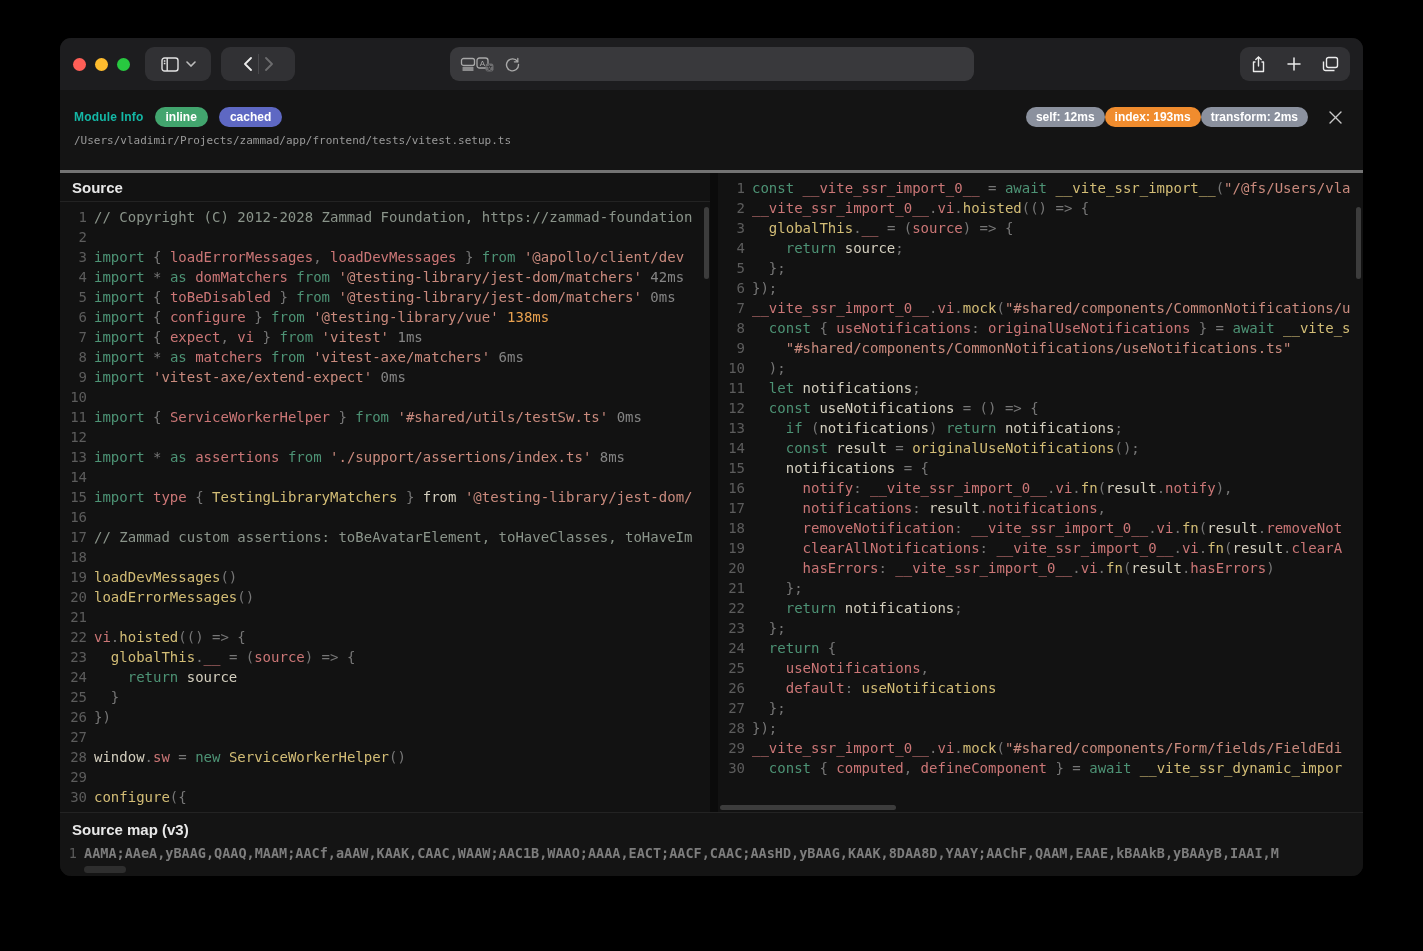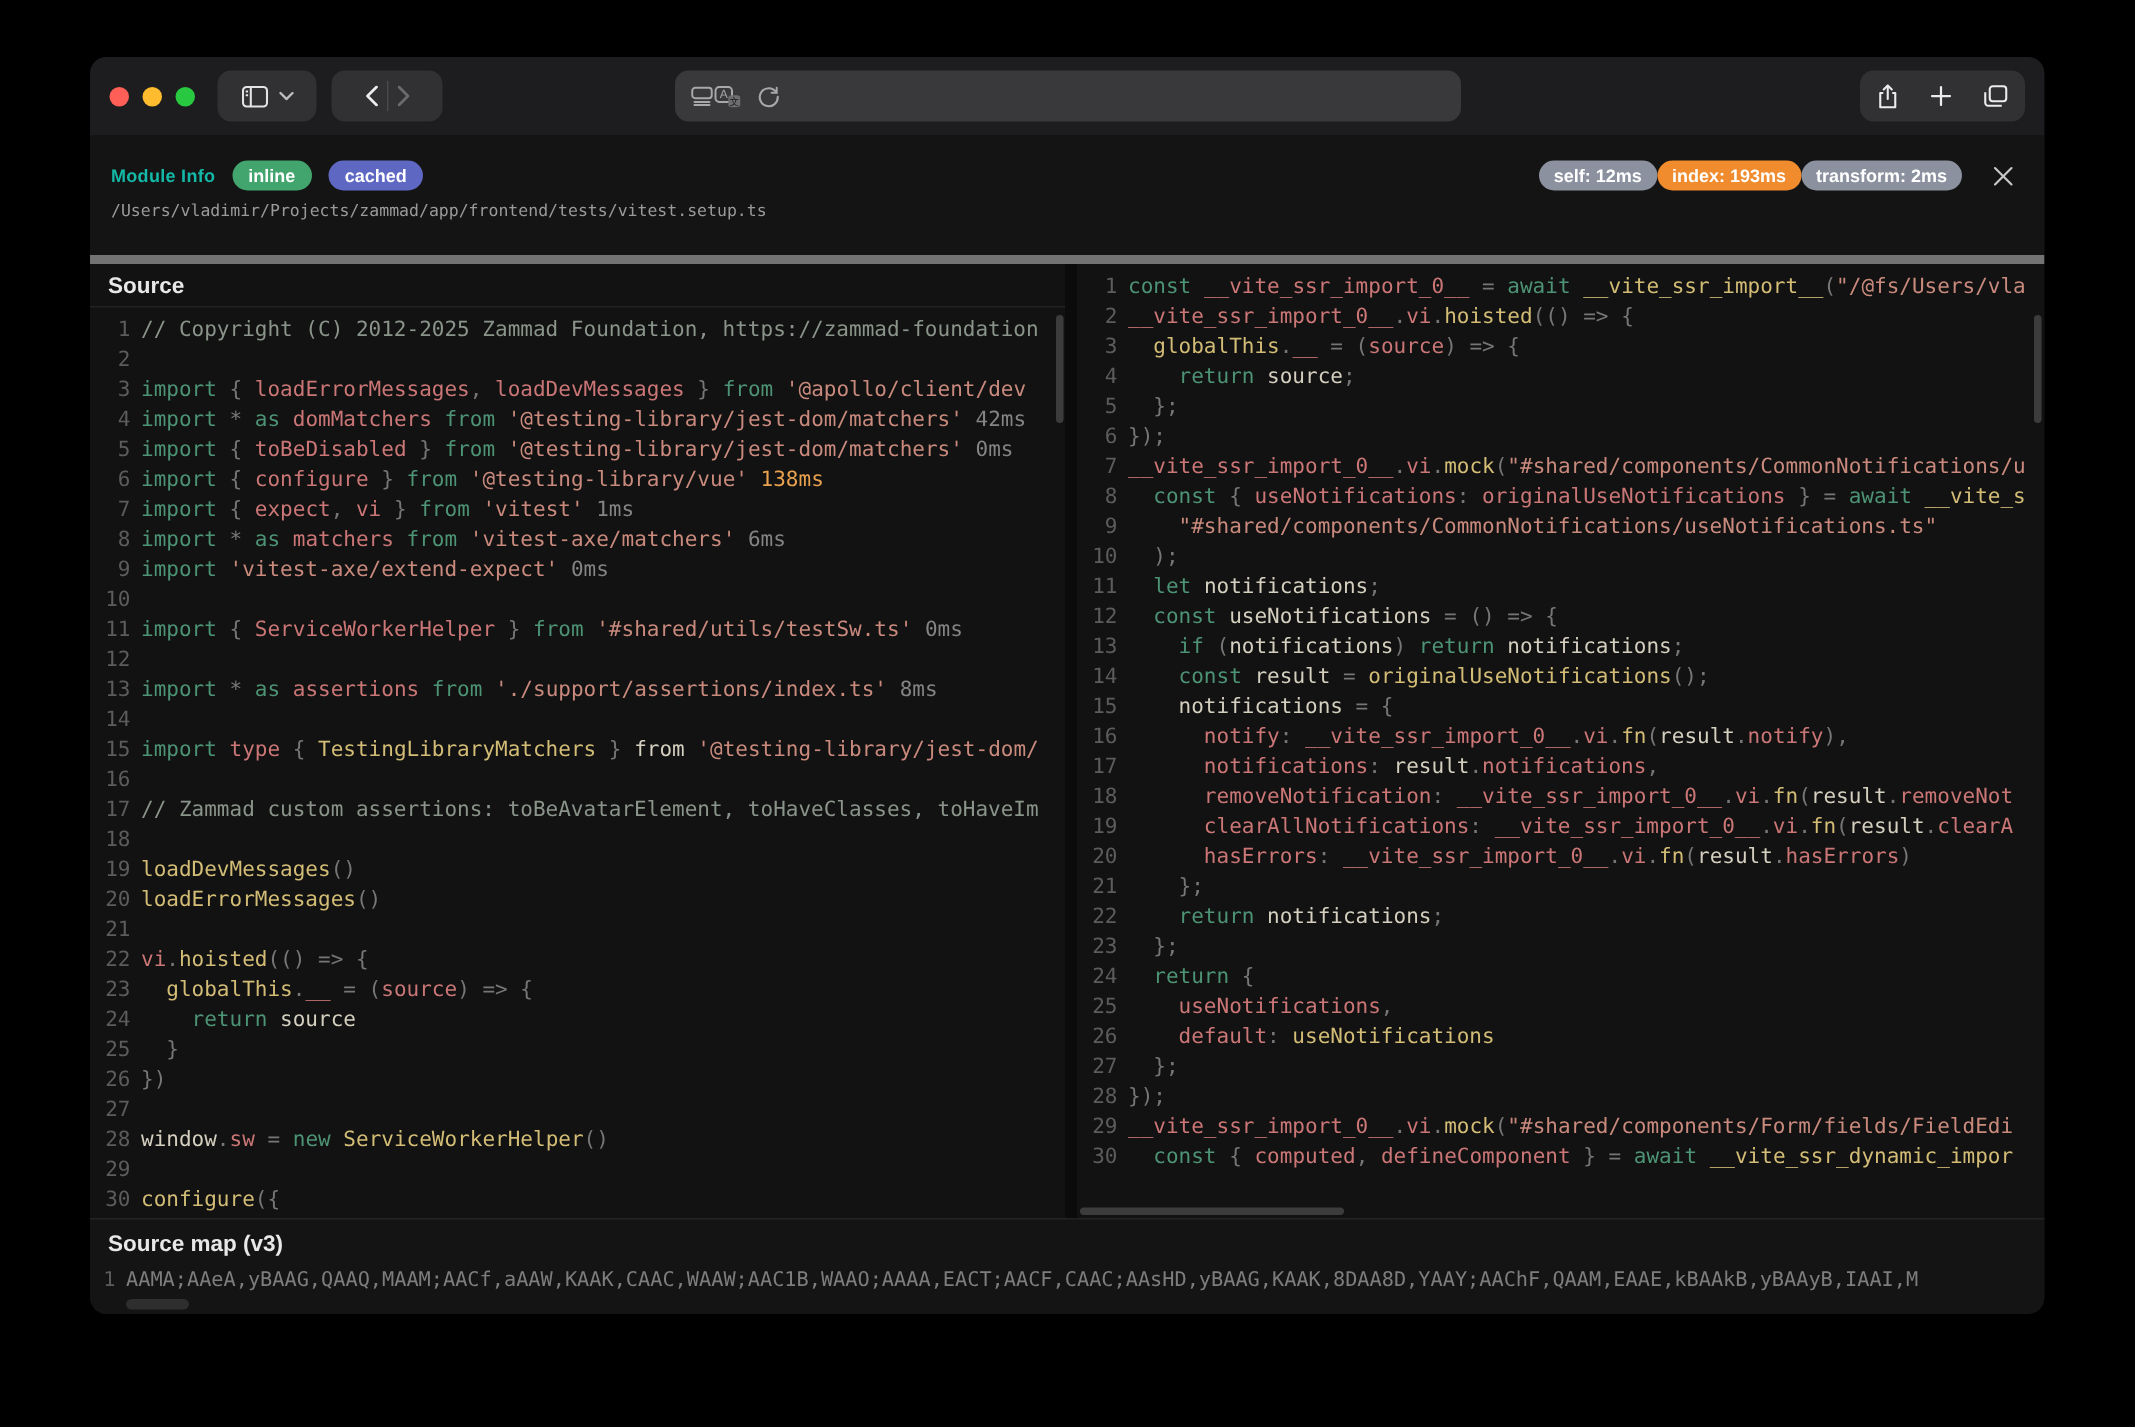--- a/index.html
+++ b/index.html
@@ -36,21 +36,21 @@
   .badge { color:#fff; font-size:12px; font-weight:700; padding:3px 11px;
            border-radius:10px; line-height:14px; }
   .timings { display:flex; margin-left:auto; align-items:center; }
   .tbadge { color:#fff; font-size:12px; font-weight:700; padding:3px 10px;
             border-radius:10px; line-height:14px; }
   .close-x { margin-left:20px; margin-right:6px; color:#c9c9c9; cursor:pointer; }
   .mod-path { margin-top:7px; color:#9a9a9a; font-size:11px;
               font-family:"DejaVu Sans Mono", monospace; }
 
   
-  .panels { display:flex; border-top:6px solid #737373; height:642px; background:#0b0b0b; }
+  .panels { display:flex; border-top:3px solid #737373; height:642px; background:#0b0b0b; }
   .panel { background:#121212; overflow:hidden; position:relative; display:flex; flex-direction:column; }
   .panel.source { width:650px; }
   .panel.transformed { flex:1; }
   .panel-gap { width:8px; background:#0b0b0b; }
   .panel-header { padding:6px 12px 5px 12px; color:#e8e8e8; font-size:15px; font-weight:700;
                   border-bottom:1px solid #232323; }
   .panel-code { flex:1; padding-top:5px; overflow:hidden; position:relative; }
   .code-line { display:flex; height:20px; line-height:20px; white-space:pre;
                font-family:"DejaVu Sans Mono", monospace; font-size:14px; }
   .ln { flex:none; width:34px; text-align:right; padding-right:7px; color:#5c5c5c; }
@@ -70,21 +70,21 @@
              background:#3c3c3c; border-radius:3px; }
   .hscroll { position:absolute; left:2px; bottom:2px; width:176px; height:5px;
              background:#3c3c3c; border-radius:3px; }
 
   
   .sourcemap { border-top:1px solid #232323; background:#141414; height:65px; position:relative; }
   .sm-title { padding:8px 12px 6px 12px; color:#e8e8e8; font-size:15px; font-weight:700; }
   .sm-line { display:flex; height:18px; line-height:18px; white-space:pre; overflow:hidden;
              font-family:"DejaVu Sans Mono", monospace; font-size:13.5px; }
   .sm-line .ln { width:24px; padding-right:7px; }
-  .sm-map { color:#7d7d7d; overflow:hidden; }
+  .sm-map { color:#7d7d7d; overflow:hidden;font-weight:bold; }
   .sm-scroll { position:absolute; left:24px; bottom:4px; width:42px; height:7px;
                background:#2e2e2e; border-radius:4px; }
 </style>
 </head>
 <body>
 
 <div class="window">
 
   <div class="toolbar">
     <div class="lights">
@@ -169,21 +169,21 @@
           <line x1="13" y1="2" x2="2" y2="13"></line>
         </svg>
     </div>
     <div class="mod-path">/Users/vladimir/Projects/zammad/app/frontend/tests/vitest.setup.ts</div>
   </div>
 
   <div class="panels">
     <div class="panel source">
       <div class="panel-header">Source</div>
       <div class="panel-code" id="source-code">
-          <div class="code-line"><span class="ln">1</span><span class="code"><span class="tok-c">// Copyright (C) 2012-2025 Zammad Foundation, https://zammad-foundation</span></span></div>
+          <div class="code-line"><span class="ln">1</span><span class="code"><span class="tok-c">// Copyright (C) 2012-2028 Zammad Foundation, https://zammad-foundation</span></span></div>
           <div class="code-line"><span class="ln">2</span><span class="code"></span></div>
           <div class="code-line"><span class="ln">3</span><span class="code"><span class="tok-k">import</span><span class="tok-p"> { </span><span class="tok-v">loadErrorMessages</span><span class="tok-p">, </span><span class="tok-v">loadDevMessages</span><span class="tok-p"> } </span><span class="tok-k">from</span><span class="tok-s"> '@apollo/client/dev</span></span></div>
           <div class="code-line"><span class="ln">4</span><span class="code"><span class="tok-k">import</span><span class="tok-p"> * </span><span class="tok-k">as</span><span class="tok-v"> domMatchers</span><span class="tok-k"> from</span><span class="tok-s"> '@testing-library/jest-dom/matchers'</span><span class="tok-t"> 42ms</span></span></div>
           <div class="code-line"><span class="ln">5</span><span class="code"><span class="tok-k">import</span><span class="tok-p"> { </span><span class="tok-v">toBeDisabled</span><span class="tok-p"> } </span><span class="tok-k">from</span><span class="tok-s"> '@testing-library/jest-dom/matchers'</span><span class="tok-t"> 0ms</span></span></div>
           <div class="code-line"><span class="ln">6</span><span class="code"><span class="tok-k">import</span><span class="tok-p"> { </span><span class="tok-v">configure</span><span class="tok-p"> } </span><span class="tok-k">from</span><span class="tok-s"> '@testing-library/vue'</span><span class="tok-h"> 138ms</span></span></div>
           <div class="code-line"><span class="ln">7</span><span class="code"><span class="tok-k">import</span><span class="tok-p"> { </span><span class="tok-v">expect</span><span class="tok-p">, </span><span class="tok-v">vi</span><span class="tok-p"> } </span><span class="tok-k">from</span><span class="tok-s"> 'vitest'</span><span class="tok-t"> 1ms</span></span></div>
           <div class="code-line"><span class="ln">8</span><span class="code"><span class="tok-k">import</span><span class="tok-p"> * </span><span class="tok-k">as</span><span class="tok-v"> matchers</span><span class="tok-k"> from</span><span class="tok-s"> 'vitest-axe/matchers'</span><span class="tok-t"> 6ms</span></span></div>
           <div class="code-line"><span class="ln">9</span><span class="code"><span class="tok-k">import</span><span class="tok-s"> 'vitest-axe/extend-expect'</span><span class="tok-t"> 0ms</span></span></div>
           <div class="code-line"><span class="ln">10</span><span class="code"></span></div>
           <div class="code-line"><span class="ln">11</span><span class="code"><span class="tok-k">import</span><span class="tok-p"> { </span><span class="tok-v">ServiceWorkerHelper</span><span class="tok-p"> } </span><span class="tok-k">from</span><span class="tok-s"> '#shared/utils/testSw.ts'</span><span class="tok-t"> 0ms</span></span></div>

